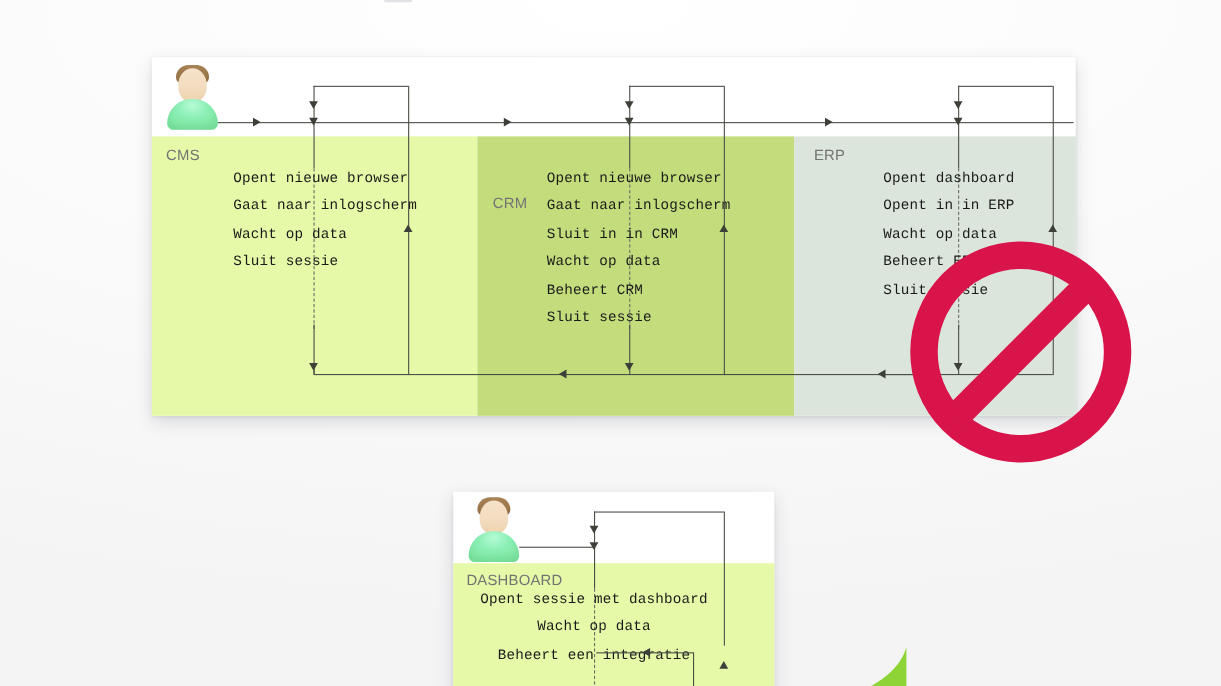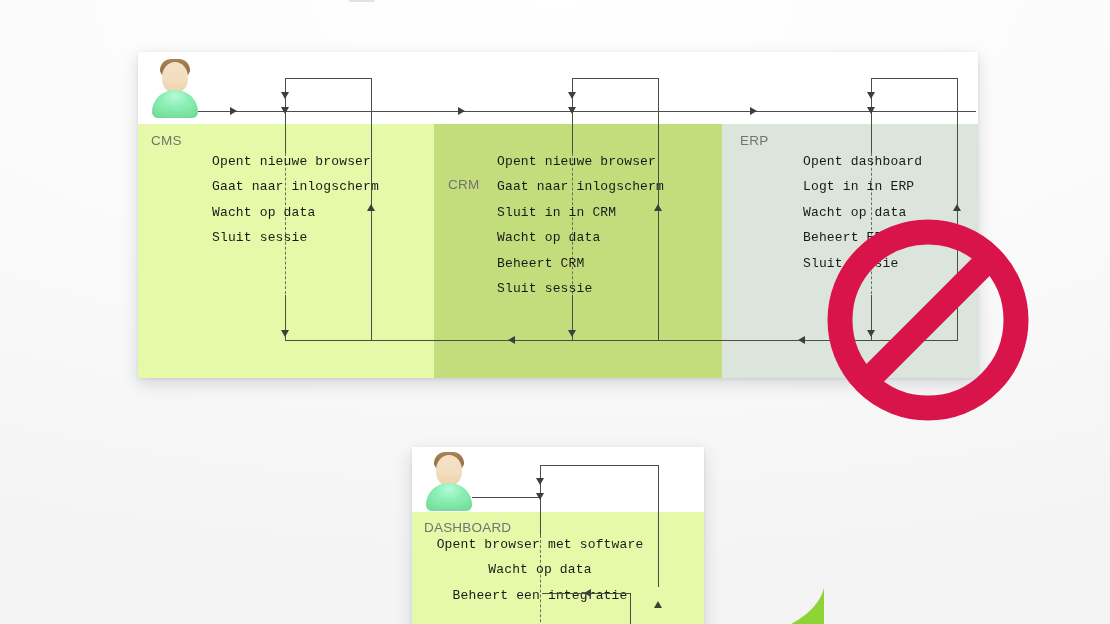--- a/index.html
+++ b/index.html
@@ -175,21 +175,21 @@
   <div class="arrow arrow-d" style="left:728.5px;top:40px;"></div>
 
   <div class="vline" style="left:733px;top:59px;height:42px;"></div>
   <div class="arrow arrow-d" style="left:728.5px;top:55px;"></div>
   <div class="vdash" style="left:733px;top:101px;height:146px;"></div>
   <div class="vline" style="left:733px;top:243px;height:45px;"></div>
   <div class="arrow arrow-d" style="left:728.5px;top:278px;"></div>
 
   <div class="steps" style="left:665px;top:97px;">
     <div class="step">Opent dashboard</div>
-    <div class="step">Logt in in ERP</div>
+    <div class="step">Opent in in ERP</div>
     <div class="step">Wacht op data</div>
     <div class="step">Beheert ERP</div>
     <div class="step">Sluit sessie</div>
   </div>
 
   <div class="vline" style="left:819px;top:59px;height:230px;"></div>
   <div class="arrow arrow-u" style="left:814.5px;top:152px;"></div>
 
   <div class="hline" style="left:660px;top:288px;width:159px;"></div>
   <div class="arrow arrow-l" style="left:660px;top:283.5px;"></div>
@@ -213,21 +213,21 @@
   <div class="hline" style="left:128px;top:18px;width:118px;"></div>
   <div class="vline" style="left:128px;top:18px;height:32px;"></div>
   <div class="vline" style="left:246px;top:18px;height:122px;"></div>
   <div class="arrow arrow-d" style="left:123.5px;top:31px;"></div>
 
   <div class="vline" style="left:128px;top:50px;height:38px;"></div>
   <div class="arrow arrow-d" style="left:123.5px;top:46px;"></div>
   <div class="vdash" style="left:128px;top:88px;height:112px;"></div>
 
   <div class="steps center" style="left:0px;top:85px;width:256px;">
-    <div class="step">Opent browser met software</div>
+    <div class="step">Opent sessie met dashboard</div>
     <div class="step">Wacht op data</div>
     <div class="step">Beheert een integratie</div>
   </div>
 
   <div class="hline" style="left:130px;top:146px;width:88px;"></div>
   <div class="vline" style="left:218px;top:146px;height:54px;"></div>
   <div class="arrow arrow-l" style="left:172px;top:141.5px;"></div>
 
   <div class="arrow arrow-u" style="left:241.5px;top:154px;"></div>
 </div>

